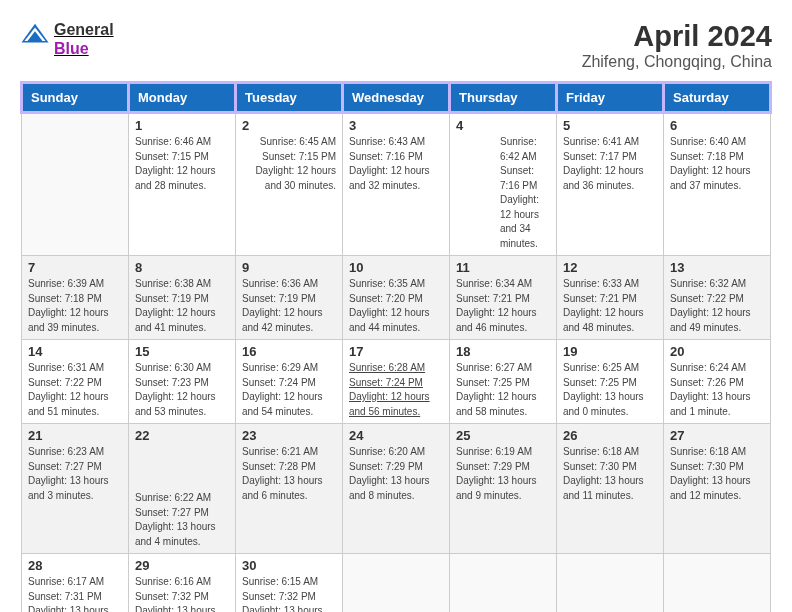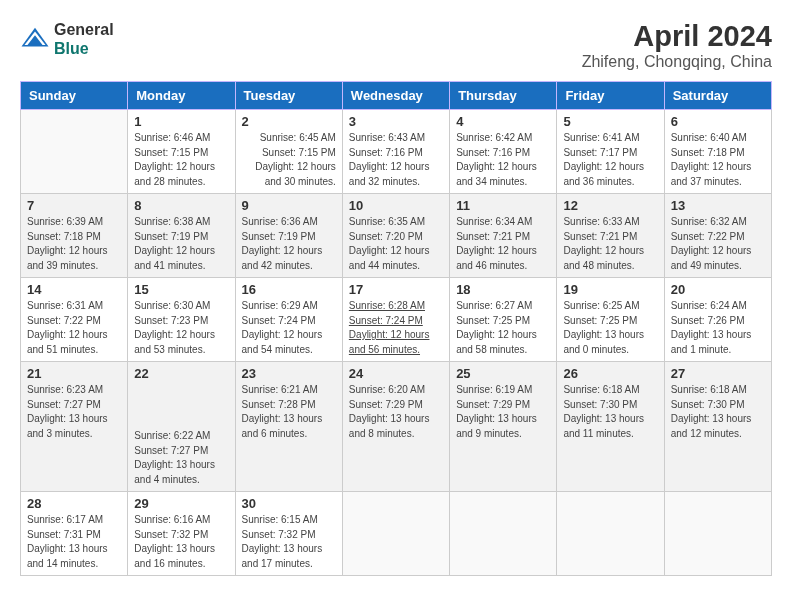--- a/index.html
+++ b/index.html
@@ -11,31 +11,32 @@
       padding: 20px;
     }
     .header {
       display: flex;
       justify-content: space-between;
       align-items: flex-start;
       margin-bottom: 10px;
     }
     .logo {
       display: flex;
-      align-items: center;
+      align-items: flex-start;
       gap: 4px;
+      text-decoration: underline;
     }
     .logo-text {
       font-size: 16px;
       font-weight: bold;
       color: #333;
       line-height: 1.2;
     }
     .logo-text .general { display: block; }
-    .logo-text .blue { display: block; color: #0f766e; }
+    .logo-text .blue { display: block; color: #a21caf; }
     .logo-icon {
       width: 30px;
       height: 30px;
     }
     .title-block {
       text-align: right;
     }
     .title-block .month-year {
       font-size: 29px;
       font-weight: bold;
@@ -50,21 +51,21 @@
       border-collapse: collapse;
       border: 1px solid #ccc;
     }
     .calendar th {
       background-color: #1a6ebf;
       color: #fff;
       font-size: 13px;
       font-weight: bold;
       padding: 6px 8px;
       text-align: left;
-      border: 1px solid #c4b5fd;
+      border: 3px solid #c4b5fd;
     }
     .calendar td {
       vertical-align: top;
       padding: 4px 6px;
       border: 1px solid #ccc;
       width: calc(100% / 7);
       min-height: 80px;
       font-size: 10.5px;
       color: #333;
       background: #fff;
@@ -139,21 +140,21 @@
         </td>
         <td>
           <div class="day-number">3</div>
           <div class="day-detail" style="white-space: pre-line;">Sunrise: 6:43 AM
 Sunset: 7:16 PM
 Daylight: 12 hours
 and 32 minutes.</div>
         </td>
         <td>
           <div class="day-number">4</div>
-          <div class="day-detail" style="white-space: pre-line;">Sunrise: 6:42 AM
+          <div class="day-detail" style="white-space: pre-line; margin-left: 44px;">Sunrise: 6:42 AM
 Sunset: 7:16 PM
 Daylight: 12 hours
 and 34 minutes.</div>
         </td>
         <td>
           <div class="day-number">5</div>
           <div class="day-detail" style="white-space: pre-line;">Sunrise: 6:41 AM
 Sunset: 7:17 PM
 Daylight: 12 hours
 and 36 minutes.</div>

